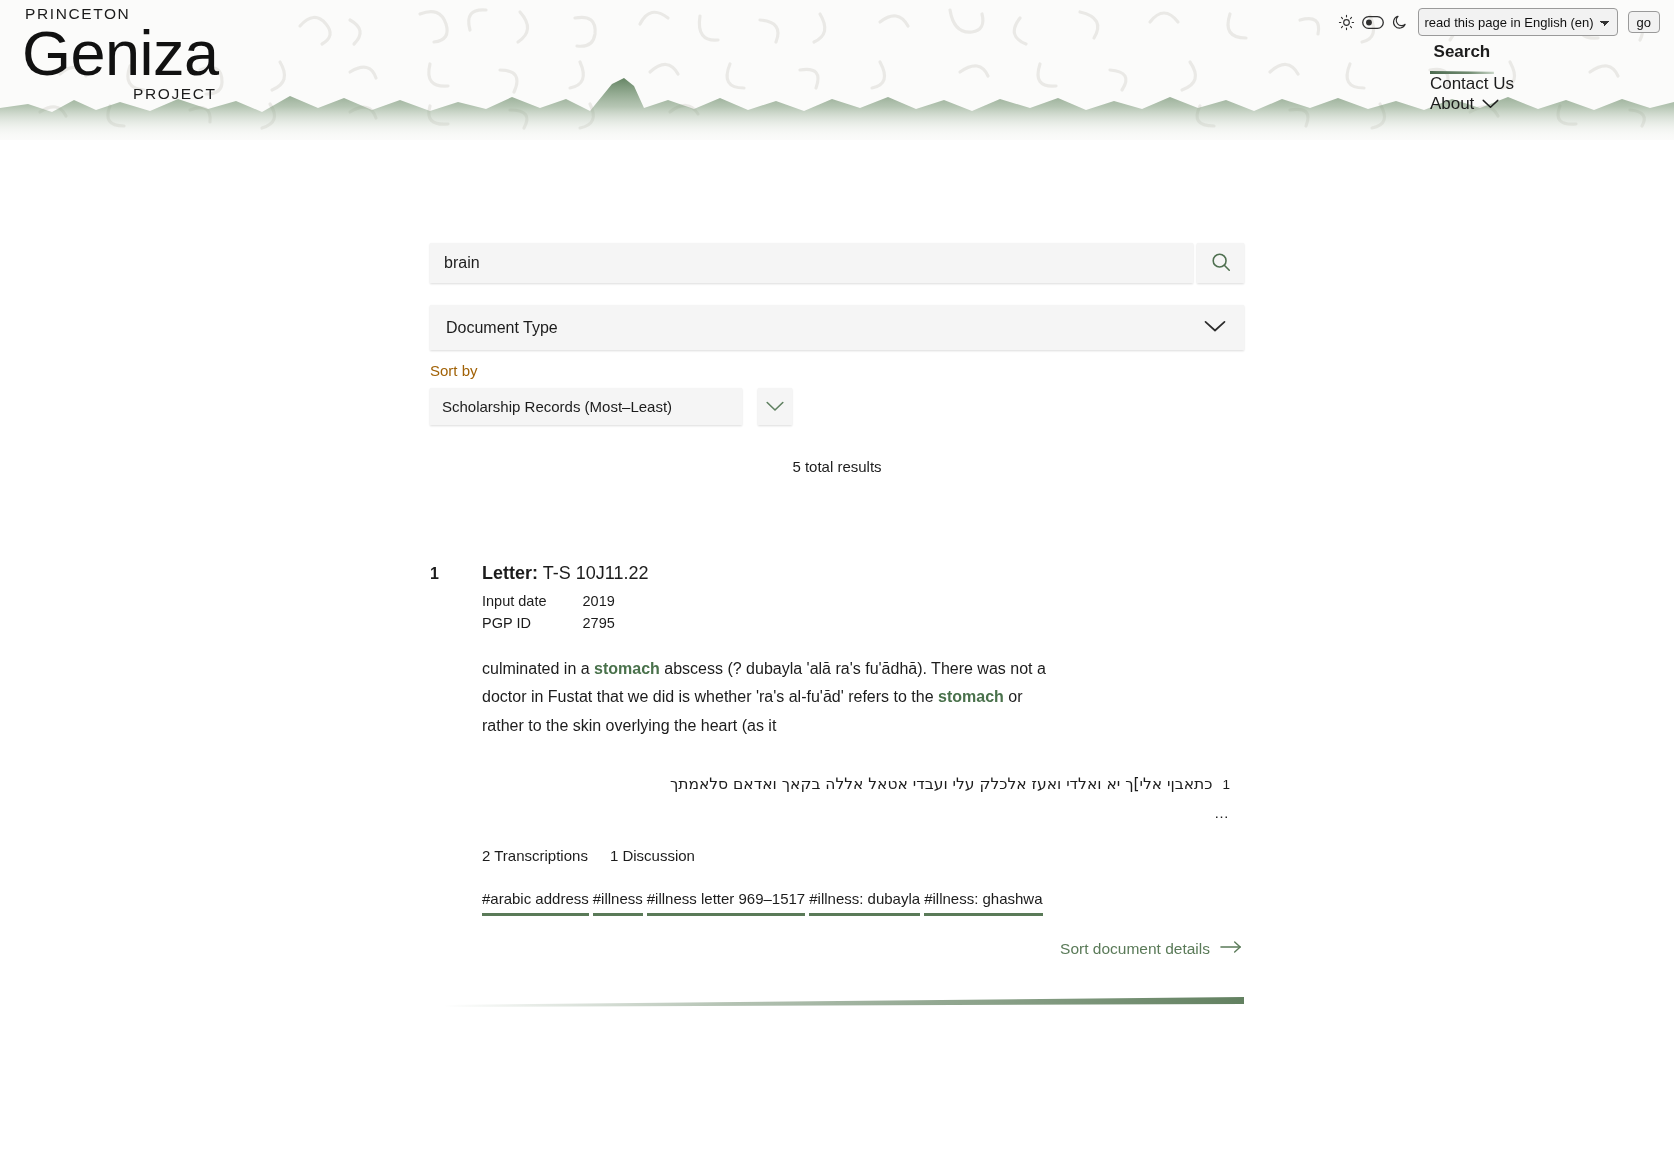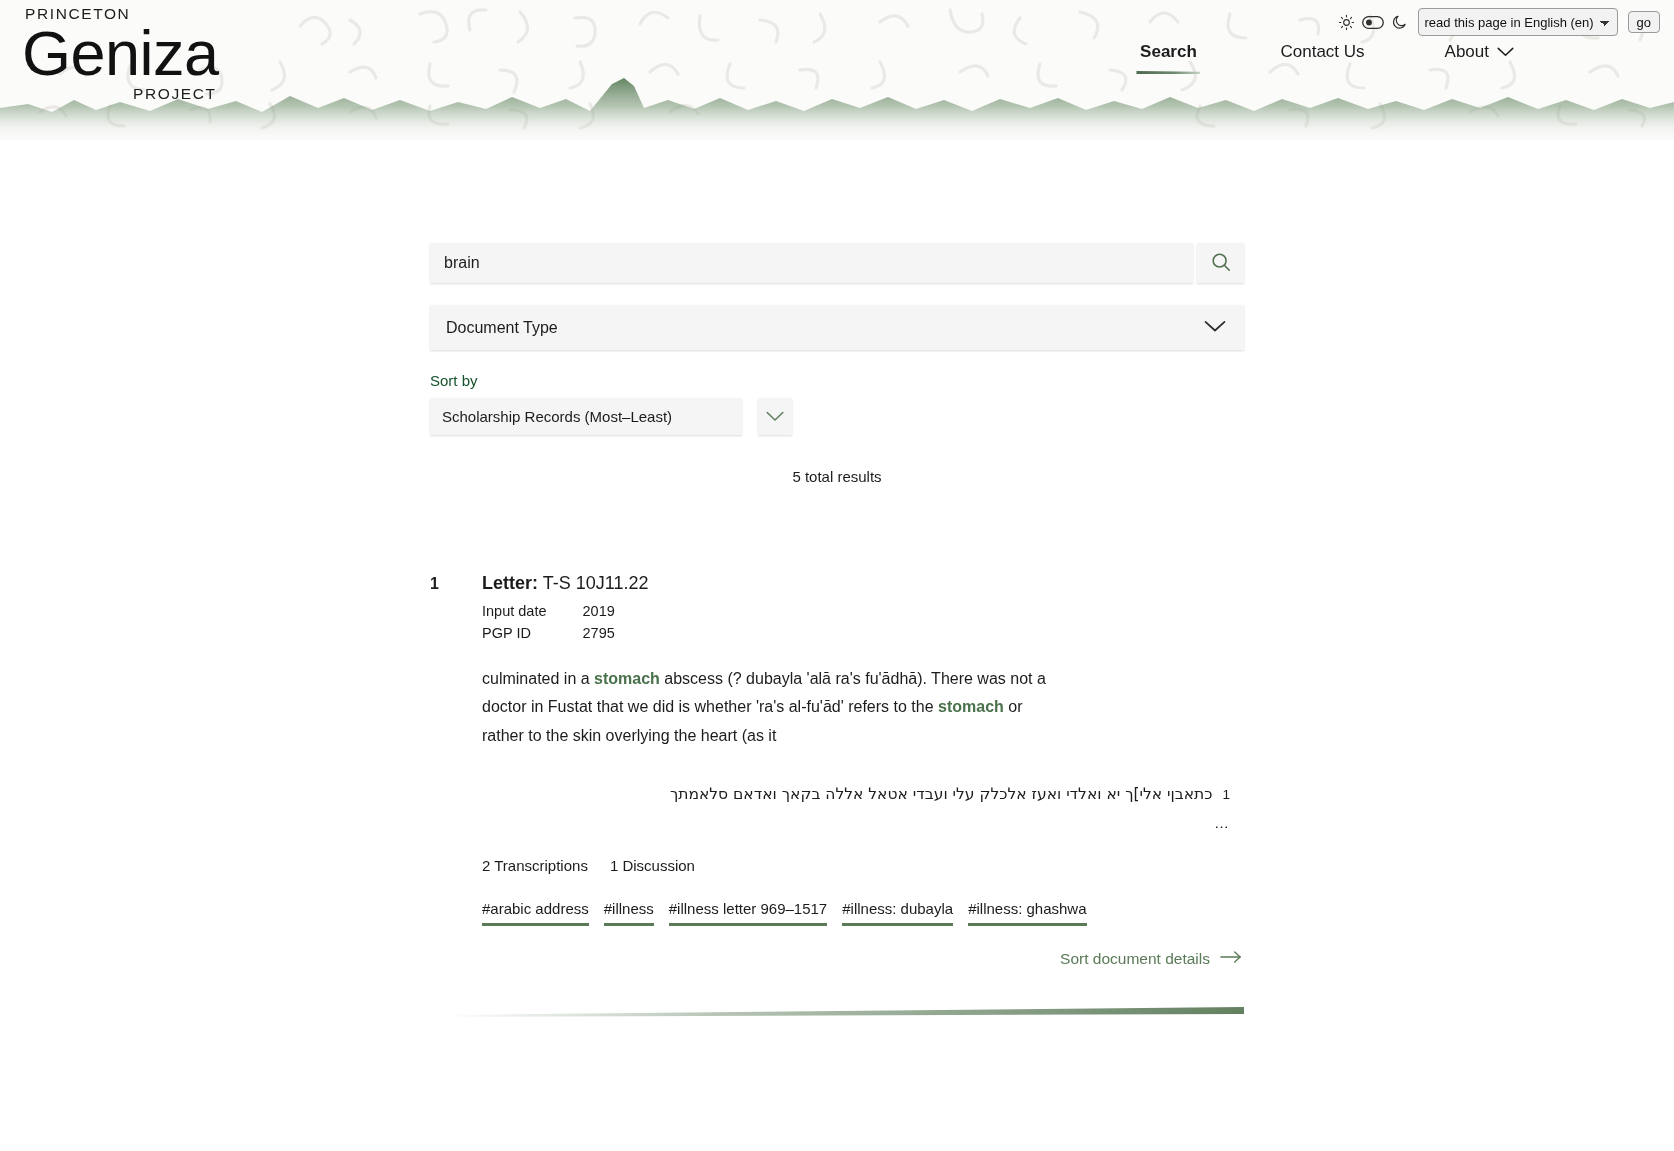--- a/index.html
+++ b/index.html
@@ -114,20 +114,21 @@
 
   
   .main-nav {
     position: absolute;
     right: 120px;
     top: 42px;
     display: flex;
     align-items: flex-start;
     gap: 0px;
     z-index: 5;
+    flex-direction: column;
   }
   .nav-item {
     font-size: 17px;
     color: #1c1c1c;
     text-decoration: none;
     padding: 0 40px;
     display: flex;
     flex-direction: column;
     align-items: center;
     cursor: pointer;
@@ -201,23 +202,23 @@
     display: flex;
     align-items: center;
     justify-content: space-between;
     padding: 0 18px 0 16px;
     cursor: pointer;
     font-size: 16px;
     color: #1c1c1c;
   }
 
   .sortby-label {
-    margin-top: 22px;
+    margin-top: 12px;
     font-size: 15px;
-    color: #14532d;
+    color: #a16207;
   }
   .sortby-row {
     margin-top: 9px;
     display: flex;
     align-items: stretch;
     gap: 16px;
   }
   .sortby-value {
     width: 312px;
     height: 37px;
@@ -326,21 +327,21 @@
     margin-top: 26px;
     display: flex;
     gap: 22px;
     font-size: 15px;
     color: #1c1c1c;
   }
 
   .tags-row {
     margin-top: 26px;
     display: flex;
-    gap: 15px;
+    gap: 4px;
     flex-wrap: wrap;
   }
   .tag {
     font-size: 15px;
     color: #1c1c1c;
     padding-bottom: 6px;
     border-bottom: 3px solid #5a7a58;
     cursor: pointer;
     white-space: nowrap;
   }

